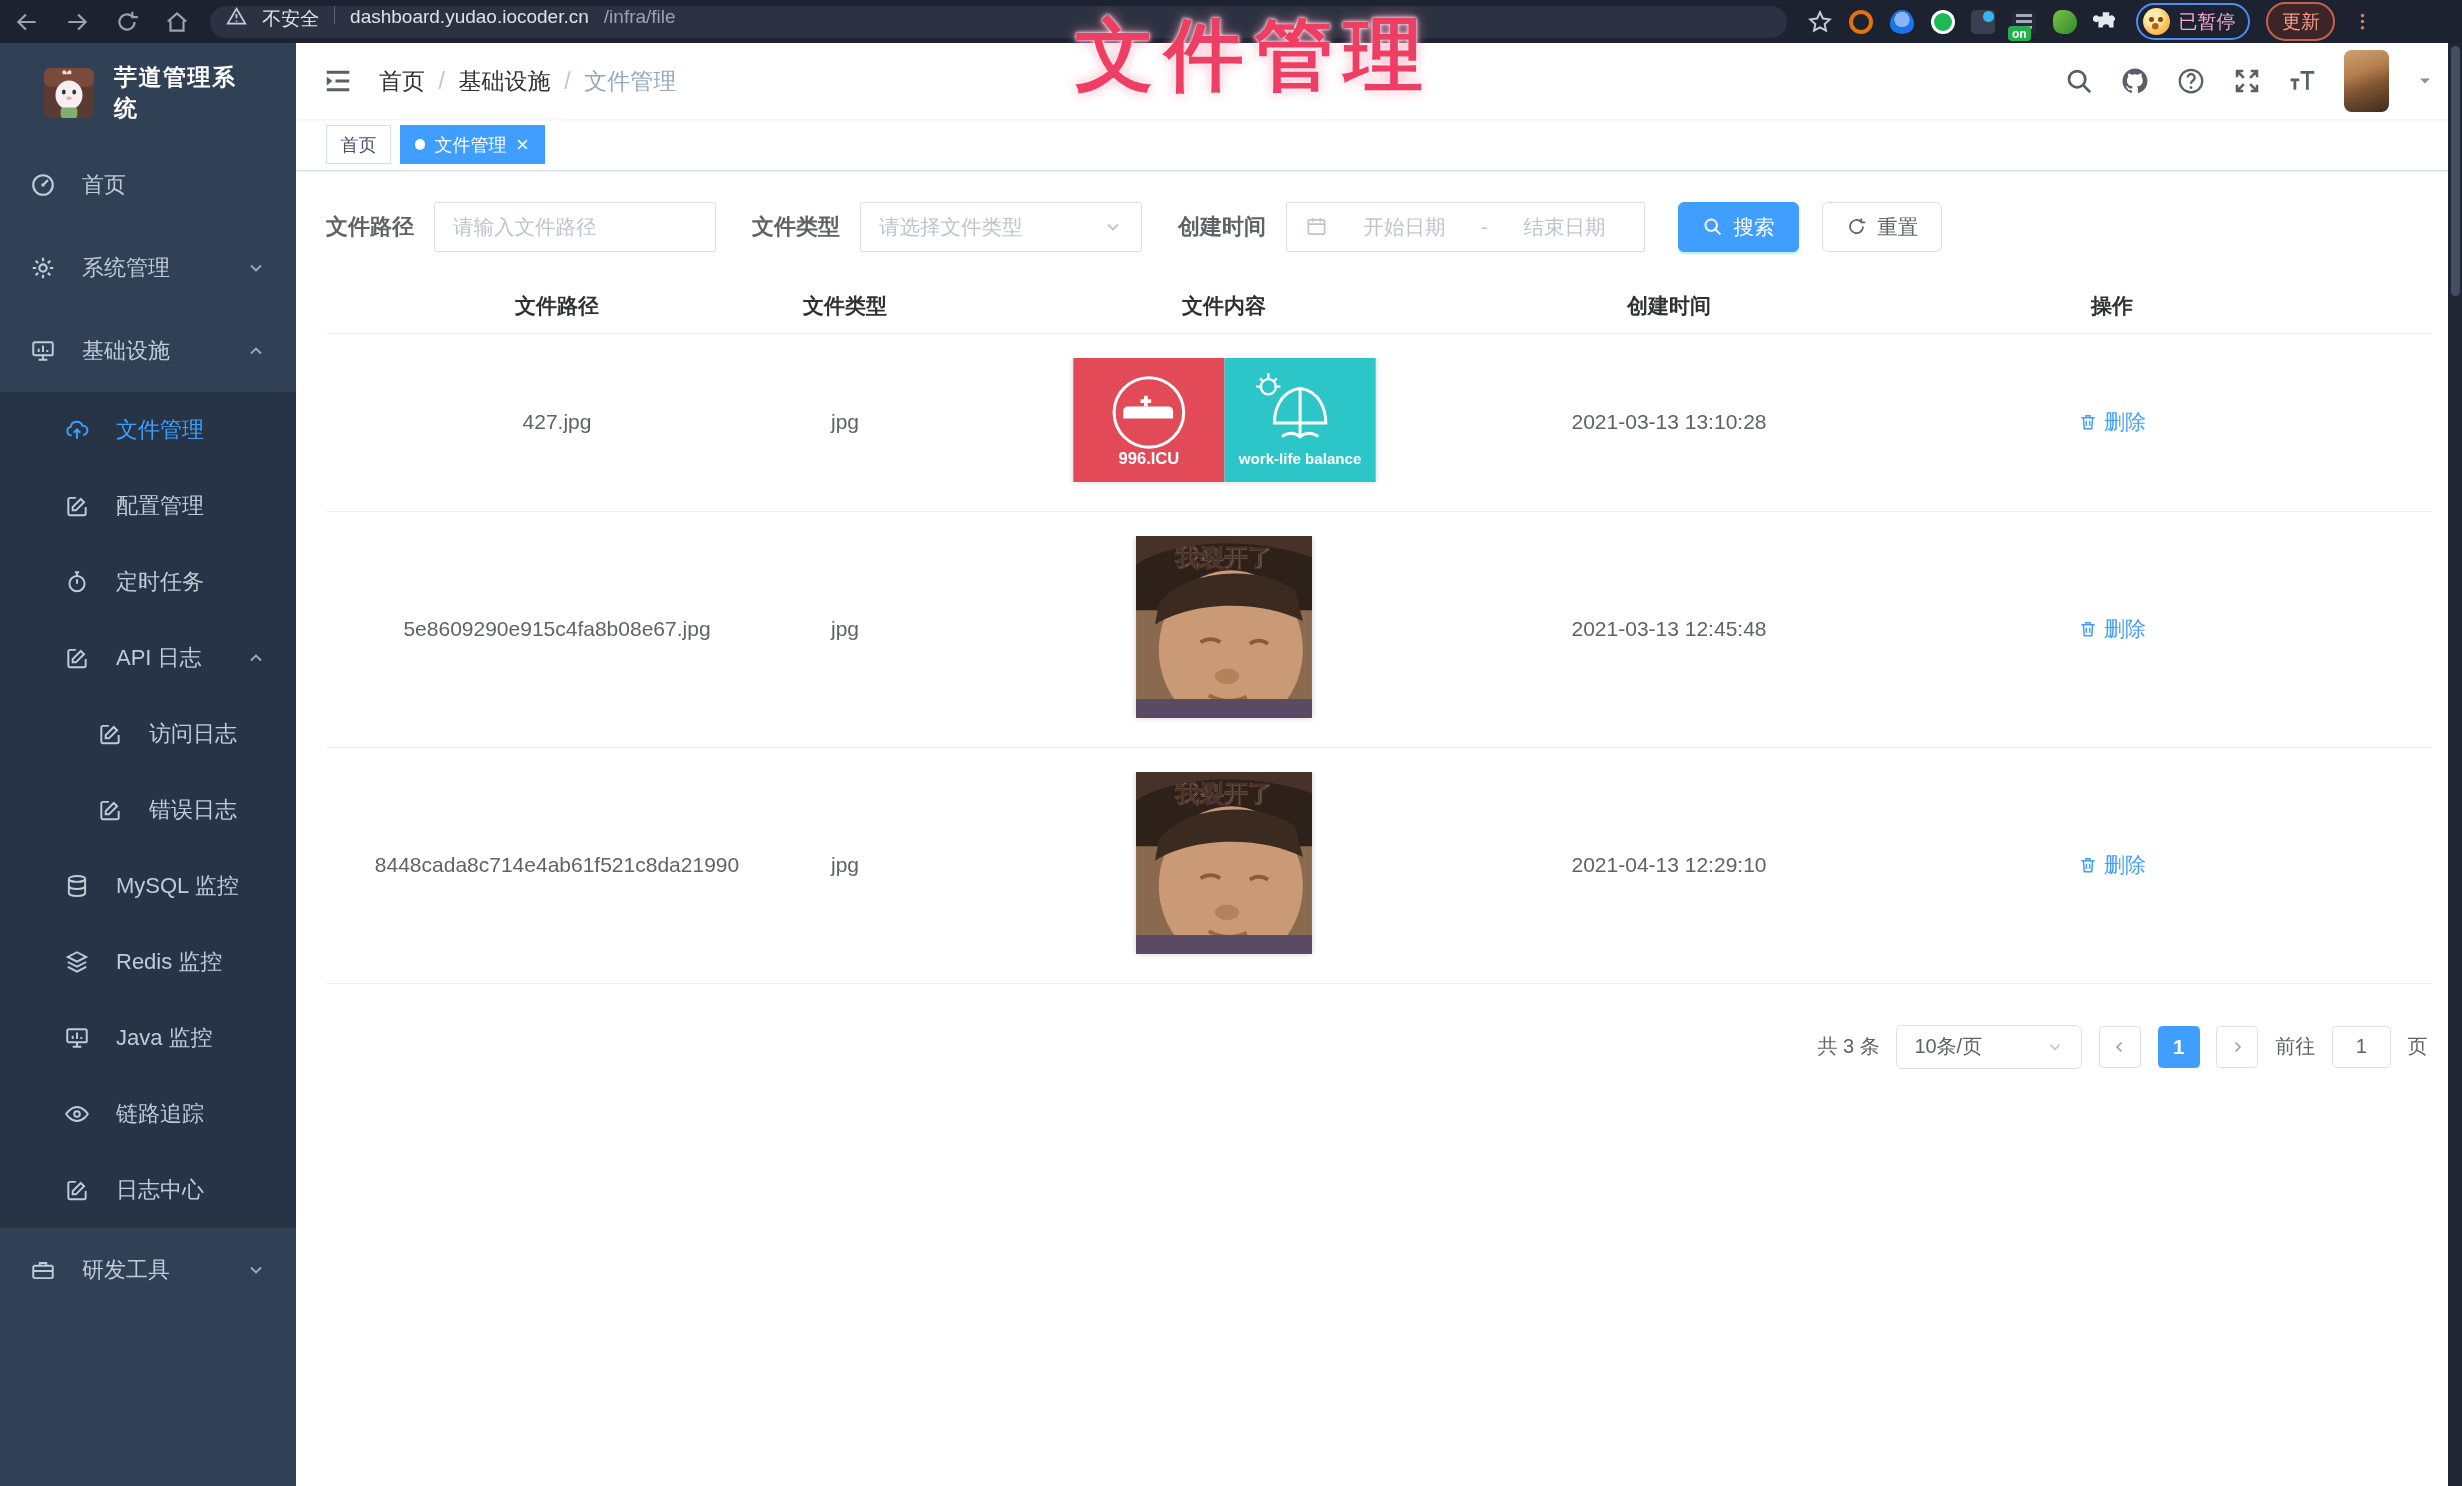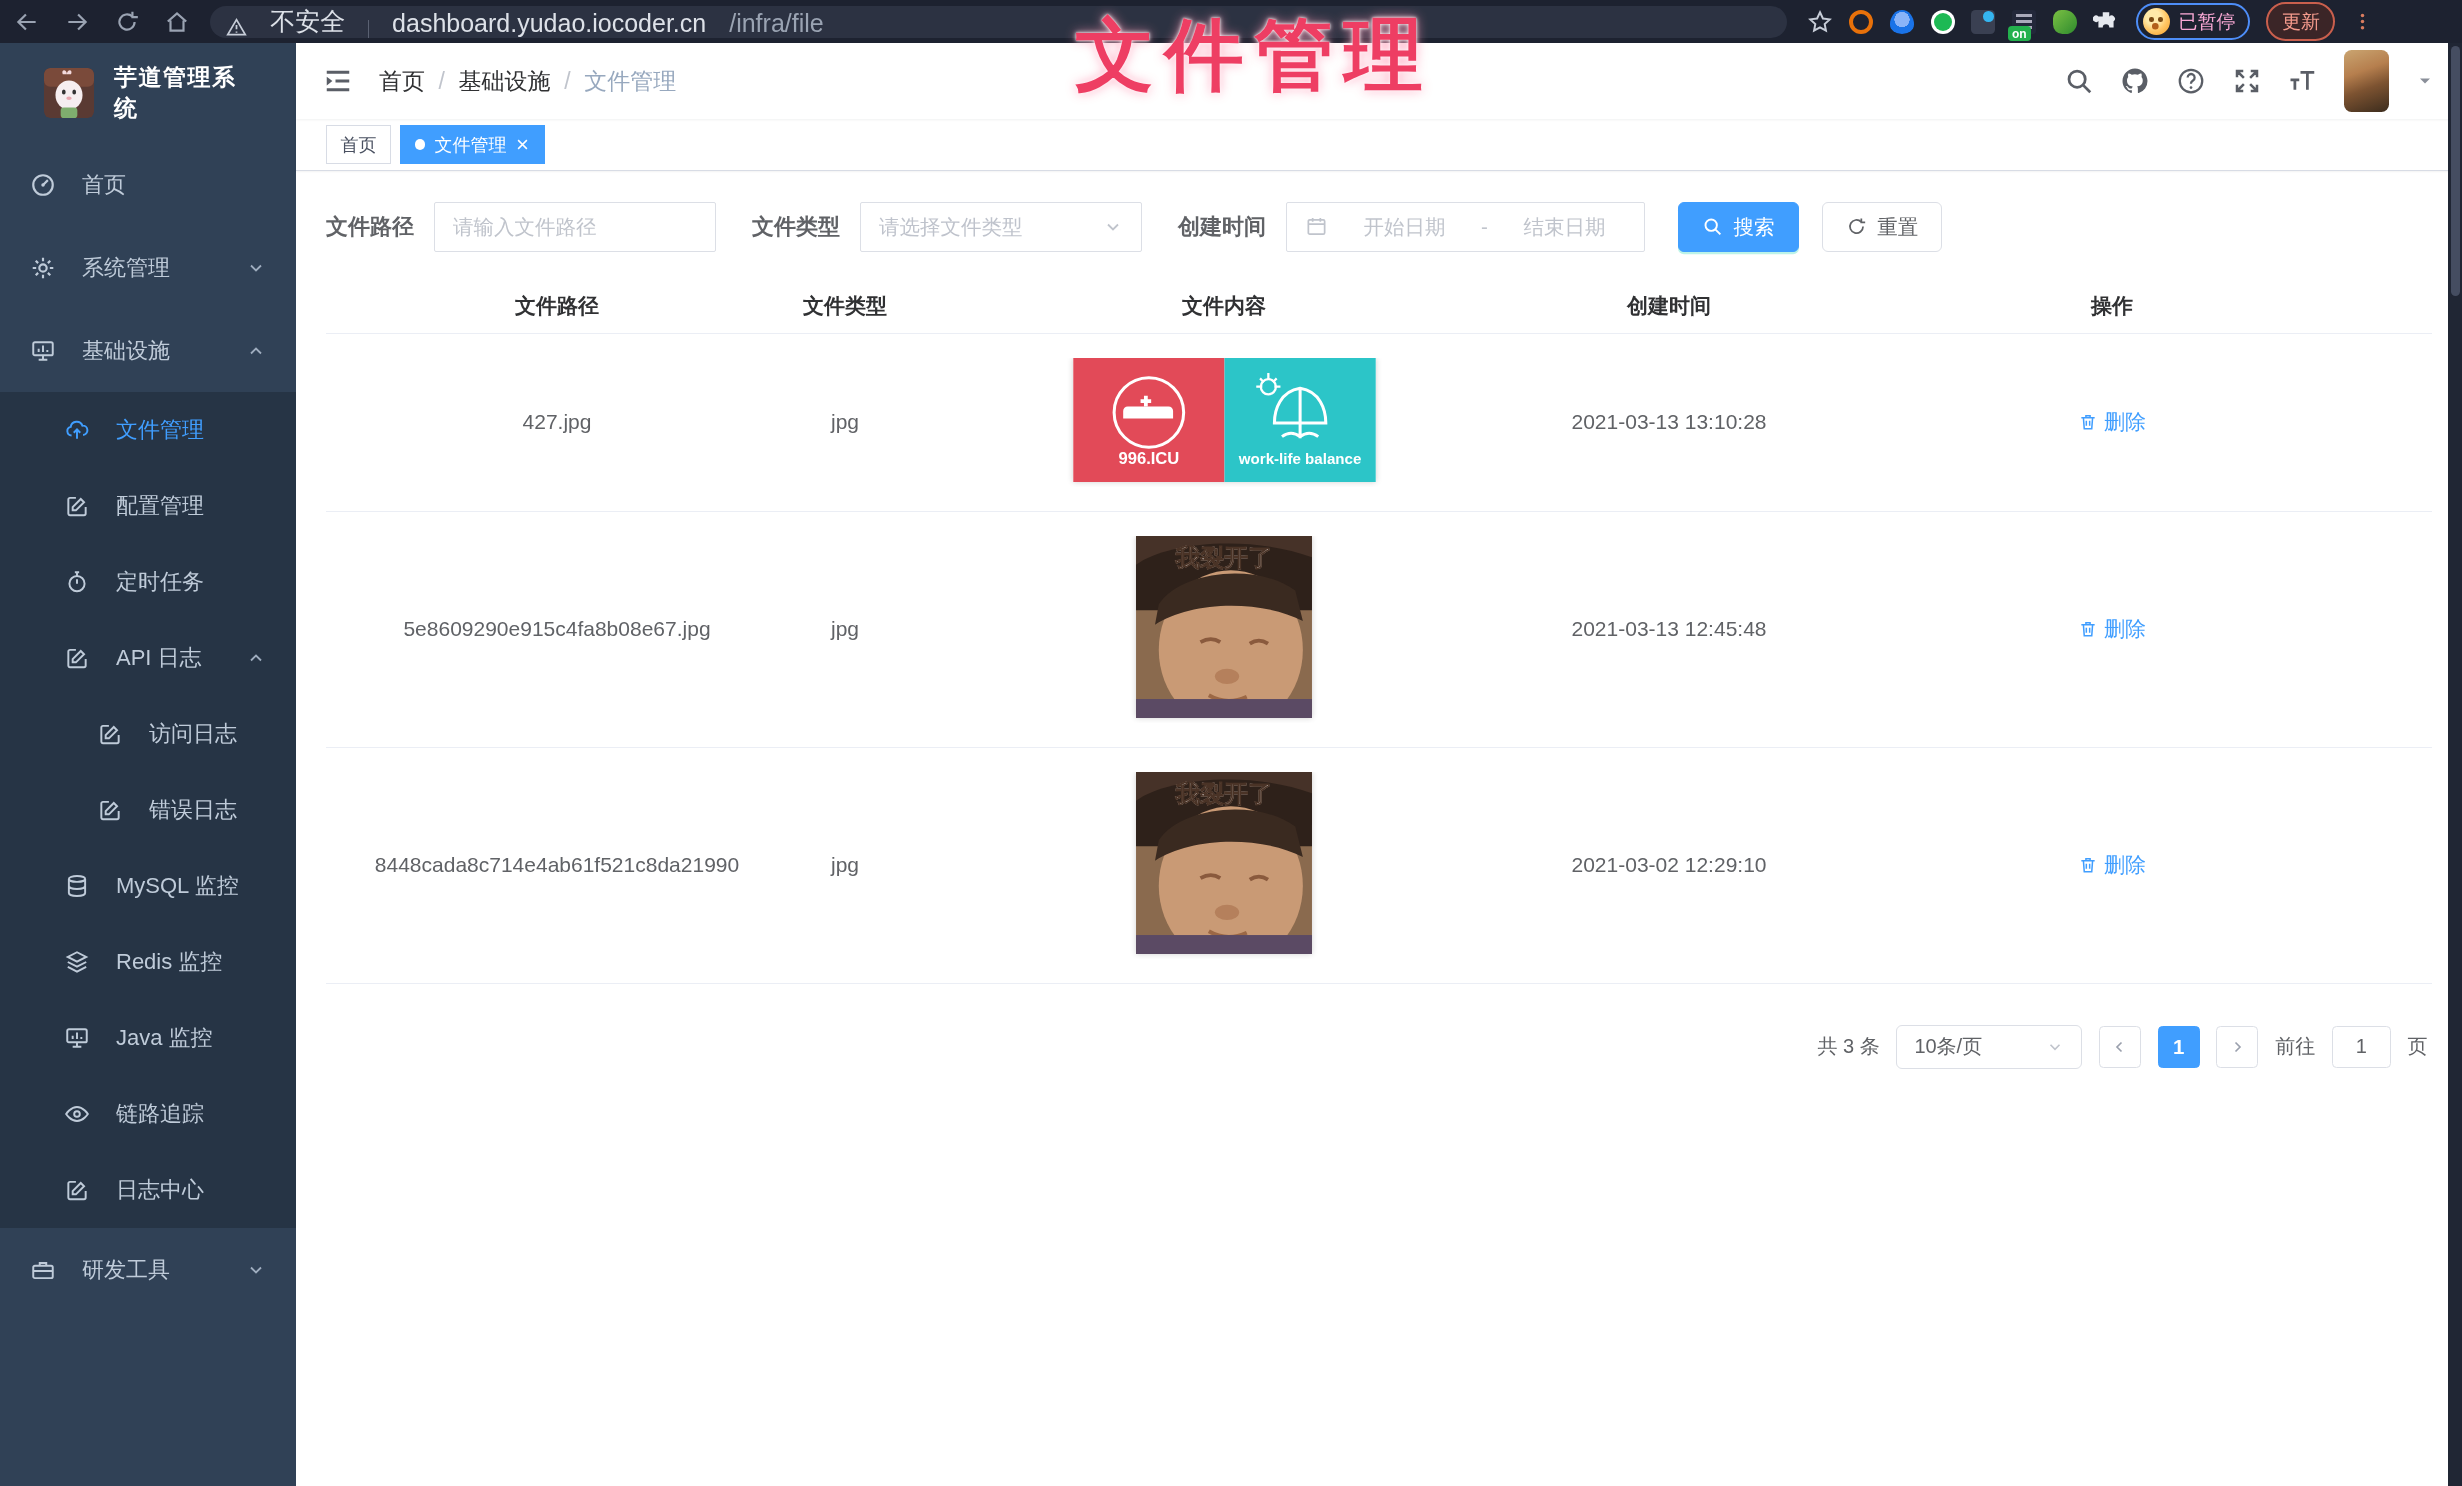--- a/index.html
+++ b/index.html
@@ -5,21 +5,21 @@
   * { margin:0; padding:0; box-sizing:border-box; }
   html,body { width:2462px; height:1487px; overflow:hidden; background:#fff;
     font-family:"Liberation Sans","DejaVu Sans",sans-serif; }
 
   
   .browser-bar { position:absolute; left:0; top:0; width:2462px; height:43px;
     background:#1d2230; display:flex; align-items:center; padding:0 13.6px; z-index:5; }
   .bnav { display:flex; align-items:center; gap:24px; color:#9aa3b2; margin-right:20px; }
   .bicon { width:26px; height:26px; display:block; }
   .addr { flex:1; max-width:1577px; height:32px; background:#2c3242; border-radius:16.7px;
-    display:flex; align-items:flex-end; padding:0 16.7px; gap:23px; color:#dde1e8; font-size:25px; }
+    display:flex; align-items:flex-start; padding:0 16.7px; gap:15px; color:#dde1e8; font-size:19px; }
   .addr .warn { width:21px; height:21px; color:#c7cdd8; }
   .addr .sep { width:0.8px; height:18px; background:#5a6172; }
   .addr .path { color:#9aa3b2; }
   .brt { display:flex; align-items:center; gap:16.7px; margin-left:20px; }
   .ext { width:24px; height:24px; border-radius:6px; position:relative; }
   .ext-ring { border:4.5px solid #e8710a; border-radius:50%; background:transparent; }
   .ext-drop { background:radial-gradient(circle at 50% 40%, #8ab4f8 0 40%, #1a73e8 41% 100%); border-radius:50% 50% 50% 50%/60% 60% 40% 40%; }
   .ext-green { background:#fff; border-radius:50%; }
   .ext-green::after { content:""; position:absolute; inset:3px; border-radius:50%; background:#1db954; }
   .ext-mix { background:#3a4052; border-radius:4.5px; }
@@ -610,21 +610,21 @@
               <path d="M0 38c40-30 150-40 232-10v70H0z" fill="#2e211a"></path>
               <ellipse cx="125" cy="150" rx="95" ry="105" fill="#c99a75"></ellipse>
               <path d="M30 90c30-45 130-55 180-18l10 40c-60-30-150-25-195 5z" fill="#3a2a20"></path>
               <path d="M85 140q14-8 26 0M150 142q12-8 24 0" stroke="#8a5a3d" stroke-width="5" fill="none"></path>
               <ellipse cx="120" cy="185" rx="16" ry="10" fill="#b5805c"></ellipse>
               <path d="M96 210q24 14 50 2" stroke="#9c6845" stroke-width="5" fill="none"></path>
               <rect x="0" y="215" width="232" height="25" fill="#5b4a64"></rect>
               <text x="116" y="40" font-size="32" fill="#fff" text-anchor="middle" font-weight="bold" stroke="#4a3326" stroke-width="1">我裂开了</text>
             </svg>
           </div>
-          <div class="tcell">2021-03-02 12:29:10</div>
+          <div class="tcell">2021-04-13 12:29:10</div>
           <div class="tcell">
             <span class="del-link">
               <svg class="dic" viewBox="0 0 26 26" width="20" height="20">
                   <use href="#s-trash"></use>
                 </svg>
               <span>删除</span>
             </span>
           </div>
         </div>
       </div>

